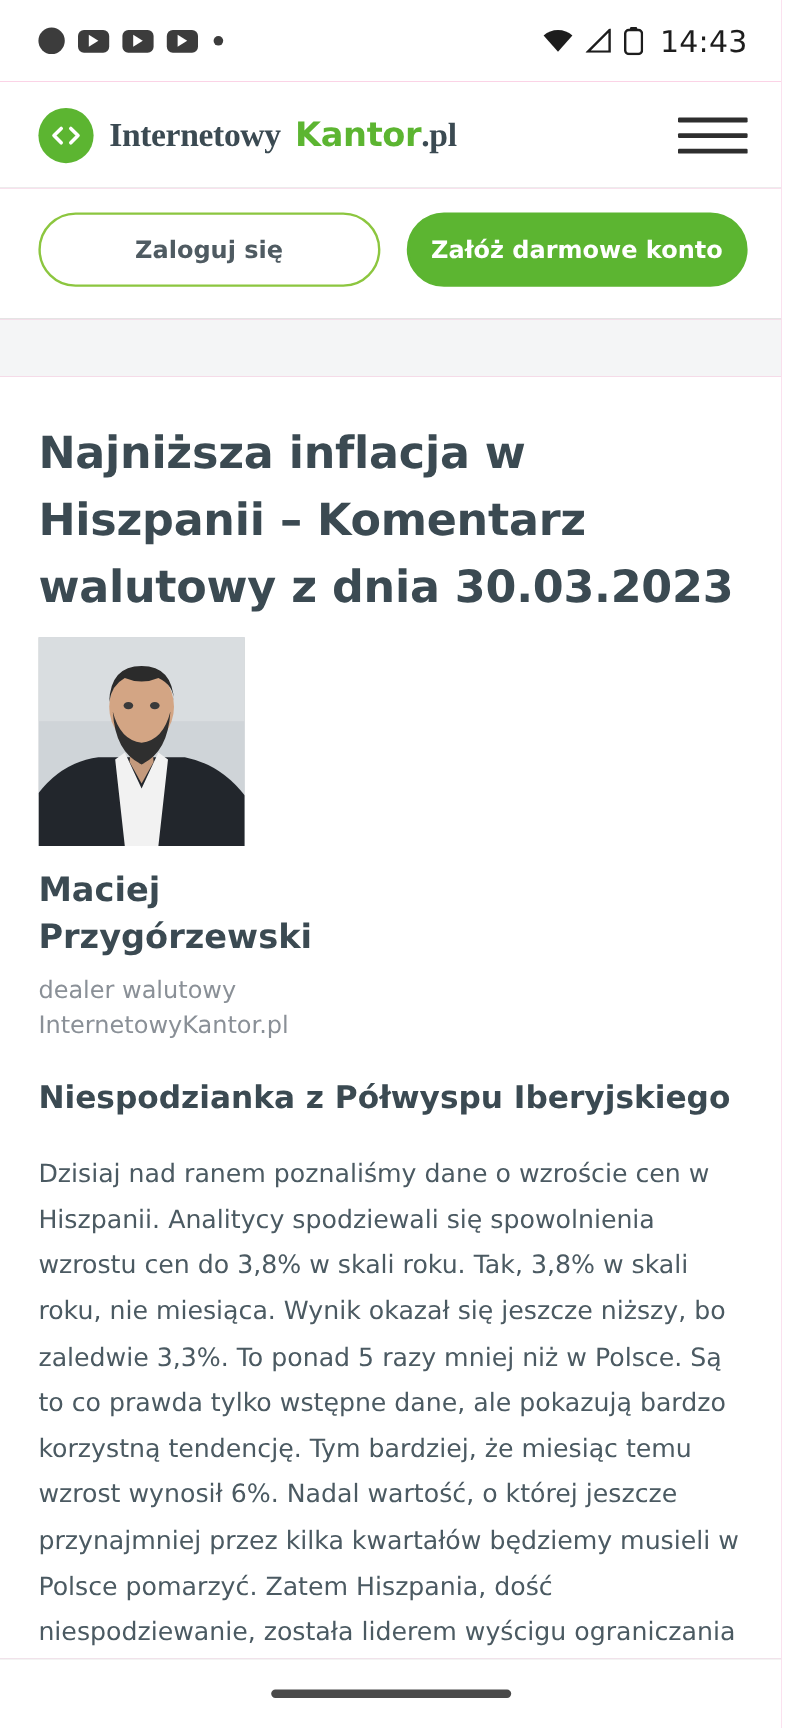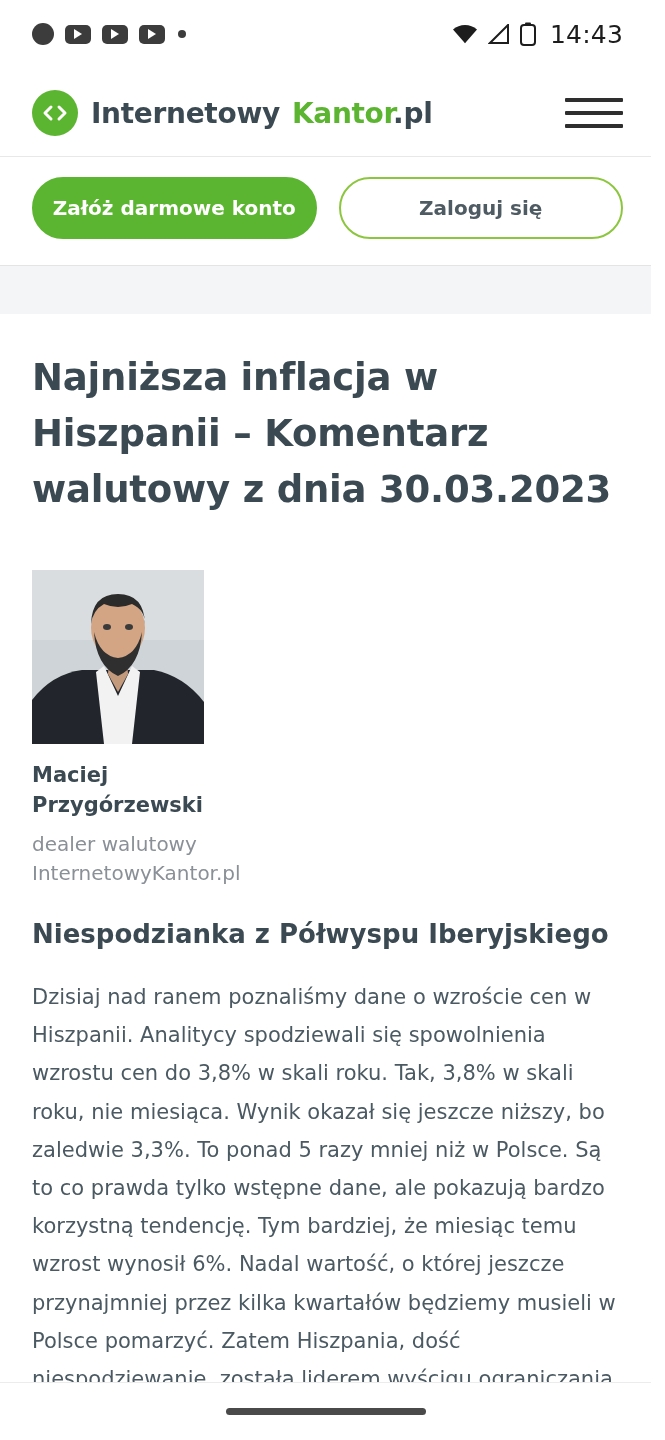--- a/index.html
+++ b/index.html
@@ -101,21 +101,21 @@
     align-items: center;
     justify-content: center;
   }
   .logo-mark svg { display: block; }
   .logo-text {
     font-size: 28px;
     font-weight: 700;
     letter-spacing: -.3px;
     white-space: nowrap;
   }
-  .logo-text .part-dark { color: #3b4a52; }
+  .logo-text .part-dark { color: #3b4a52; font-family: Liberation Serif, serif; }
   .logo-text .part-green { color: #5cb531; margin-left: 12px; }
   .hamburger {
     width: 58px; height: 46px;
     display: flex;
     flex-direction: column;
     justify-content: center;
     gap: 9px;
     cursor: pointer;
   }
   .hamburger span {
@@ -171,21 +171,21 @@
     padding: 36px 28px 0 32px;
     overflow: hidden;
     background: #ffffff;
   }
   .article-title {
     font-size: 37px;
     line-height: 1.52;
     font-weight: 700;
     color: #3b4a52;
     letter-spacing: -.2px;
-    margin-bottom: 51px;
+    margin-bottom: 12px;
   }
   .lead-wrap {
     display: flex;
     gap: 28px;
     align-items: flex-start;
   }
   .lead-text {
     flex: 1 1 auto;
     font-size: 21px;
     line-height: 1.62;
@@ -199,21 +199,21 @@
   .author-photo {
     width: 172px;
     height: 174px;
     background: #d7dadd;
     overflow: hidden;
     position: relative;
   }
   .author-photo svg { display: block; width: 172px; height: 174px; }
   .author-name {
     margin-top: 17px;
-    font-size: 21px;
+    font-size: 28px;
     line-height: 1.42;
     font-weight: 600;
     color: #3b4a52;
   }
   .author-role {
     margin-top: 10px;
     font-size: 20px;
     line-height: 1.45;
     color: #8a9097;
   }
@@ -293,22 +293,22 @@
       <span class="logo-text"><span class="part-dark">Internetowy</span><span class="part-green">Kantor</span><span class="part-dark">.pl</span></span>
     </div>
     <div class="hamburger">
       <span></span>
       <span></span>
       <span></span>
     </div>
   </div>
 
   <div class="cta-bar">
+    <div class="btn btn-outline">Zaloguj się</div>
     <div class="btn btn-solid">Załóż darmowe konto</div>
-    <div class="btn btn-outline">Zaloguj się</div>
   </div>
 
   <div class="gray-strip"></div>
 
   <div class="article">
     <h1 class="article-title">Najniższa inflacja w Hiszpanii – Komentarz walutowy z dnia 30.03.2023</h1>
 
     <div class="lead-wrap">
       <div class="author-col">
         <div class="author-photo">

